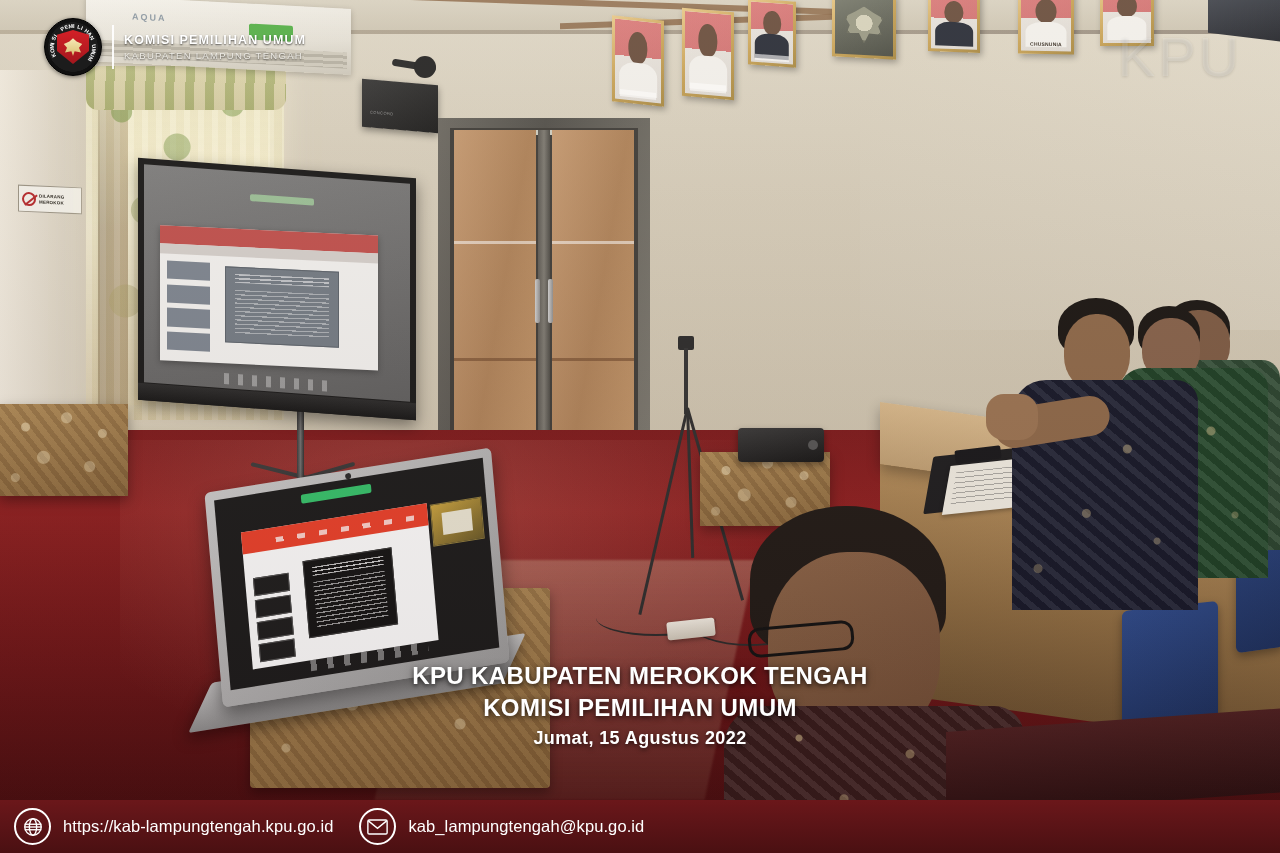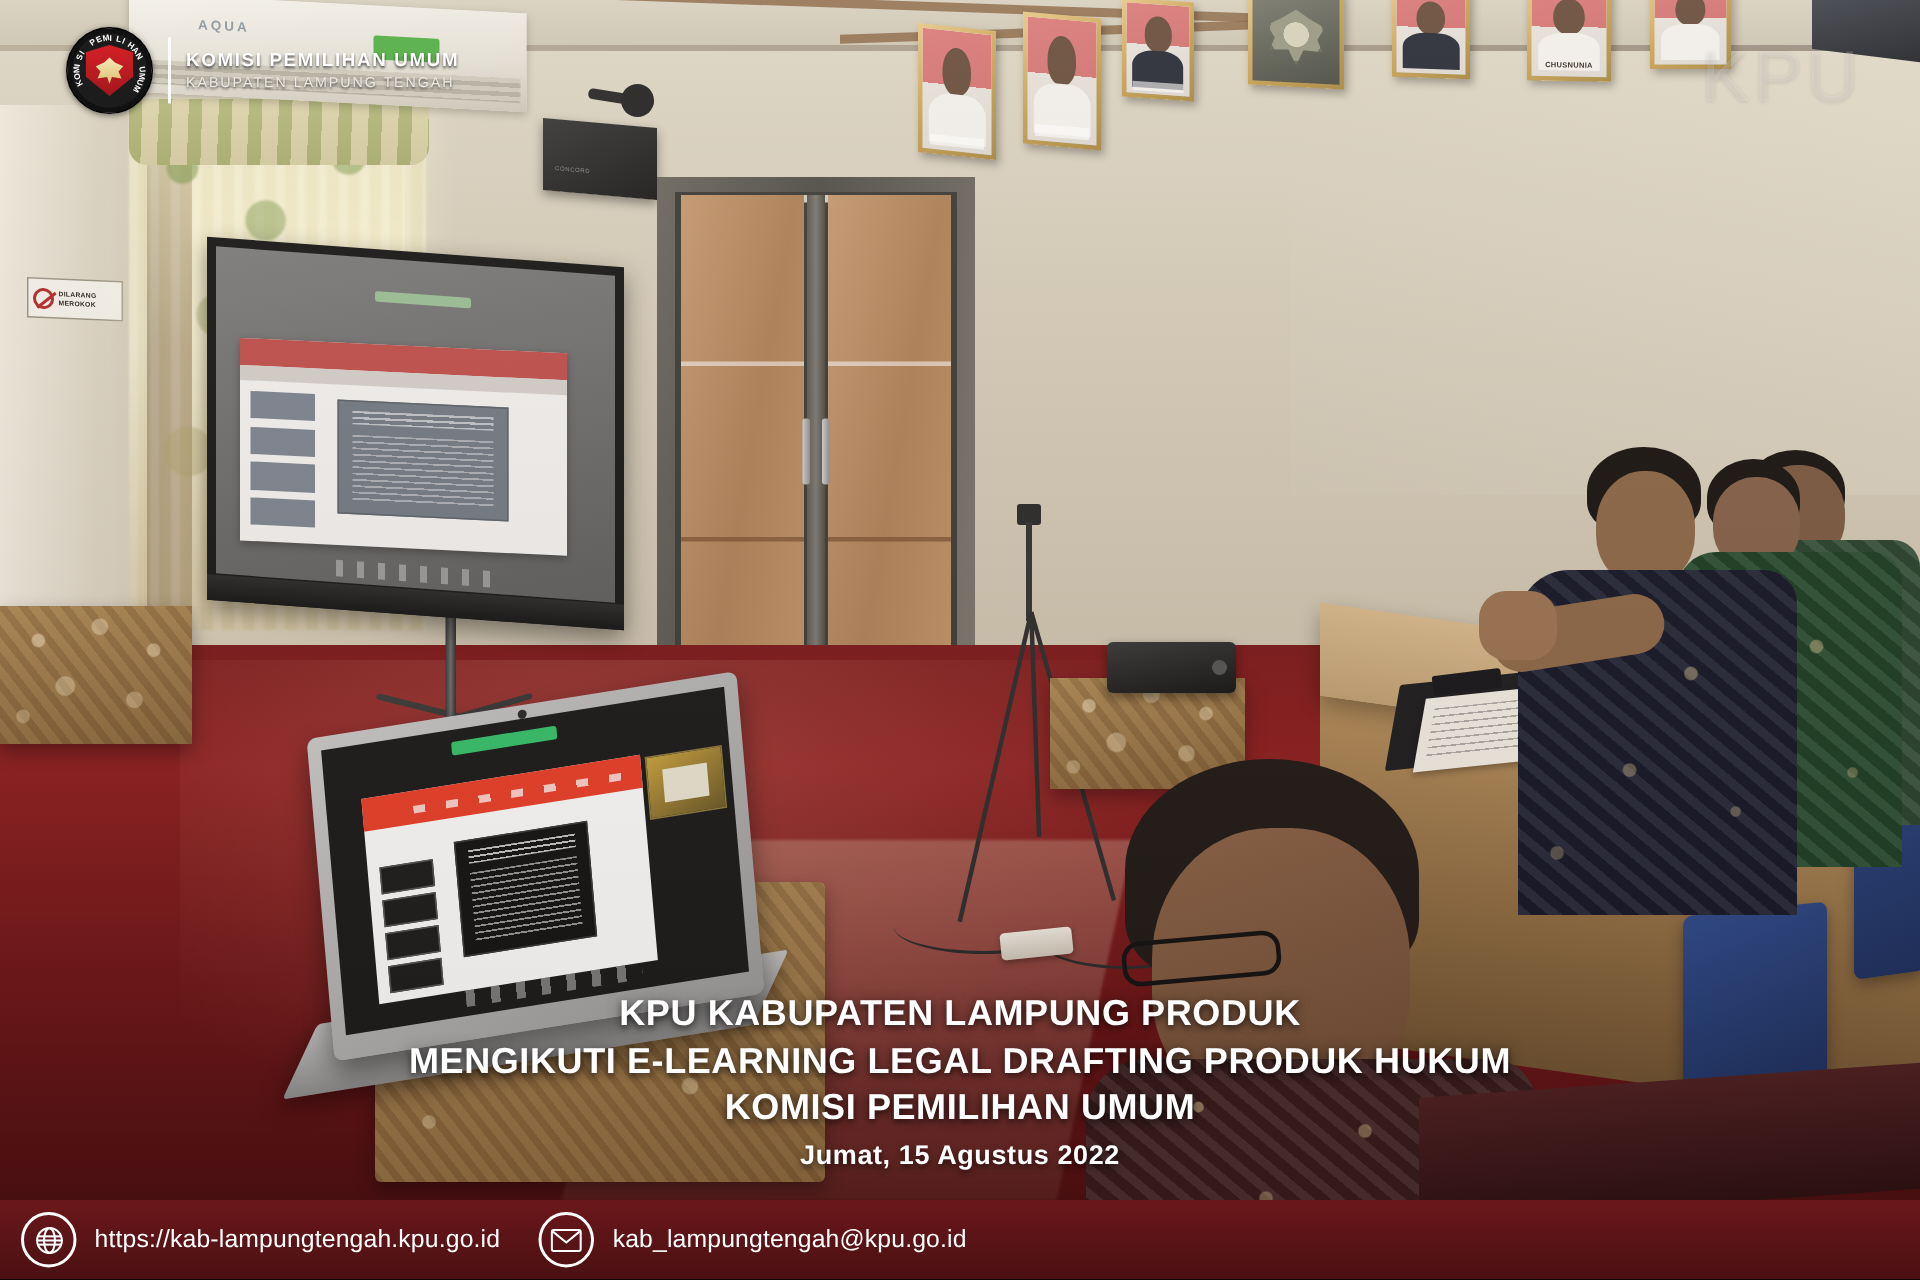--- a/index.html
+++ b/index.html
@@ -416,21 +416,21 @@
     font-size:12.5px; font-weight:bold; color:#ffffff; letter-spacing:1.1px;
     text-shadow:0 1px 2px rgba(0,0,0,.7);
   }
   .logo-text .l2 {
     font-size:9.5px; color:#eceae4; letter-spacing:1.3px; margin-top:3px;
     text-shadow:0 1px 2px rgba(0,0,0,.65);
   }
 
   .kpu-watermark {
     position:absolute; right:38px; top:24px; z-index:35;
-    font-size:48px; font-weight:normal; letter-spacing:3px;
+    font-size:56px; font-weight:normal; letter-spacing:3px;
     color:rgba(255,255,255,.18);
     text-shadow:0 1px 3px rgba(0,0,0,.12);
   }
 
   .caption {
     position:absolute; left:0; top:660px; width:1280px; z-index:45;
     text-align:center; color:#ffffff;
   }
   .caption .cl {
     font-size:24px; font-weight:bold; letter-spacing:.4px; line-height:1.32;
@@ -720,22 +720,21 @@
     <div class="logo-divider"></div>
     <div class="logo-text">
       <div class="l1">KOMISI PEMILIHAN UMUM</div>
       <div class="l2">KABUPATEN LAMPUNG TENGAH</div>
     </div>
   </div>
 
   <div class="kpu-watermark">KPU</div>
 
   <div class="caption">
-    <div class="cl">KPU KABUPATEN LAMPUNG PRODUK</div>
-    <div class="cl">MENGIKUTI E-LEARNING LEGAL DRAFTING PRODUK HUKUM</div>
+    <div class="cl">KPU KABUPATEN MEROKOK TENGAH</div>
     <div class="cl">KOMISI PEMILIHAN UMUM</div>
     <div class="cdate">Jumat, 15  Agustus 2022</div>
   </div>
 
   <div class="footer">
 
     <div class="f-item" style="margin-left:14px;">
       <div class="f-ic">
         <svg width="22" height="22" viewBox="0 0 24 24" fill="none" stroke="currentColor" stroke-width="1.5">
           <circle cx="12" cy="12" r="9"></circle>

